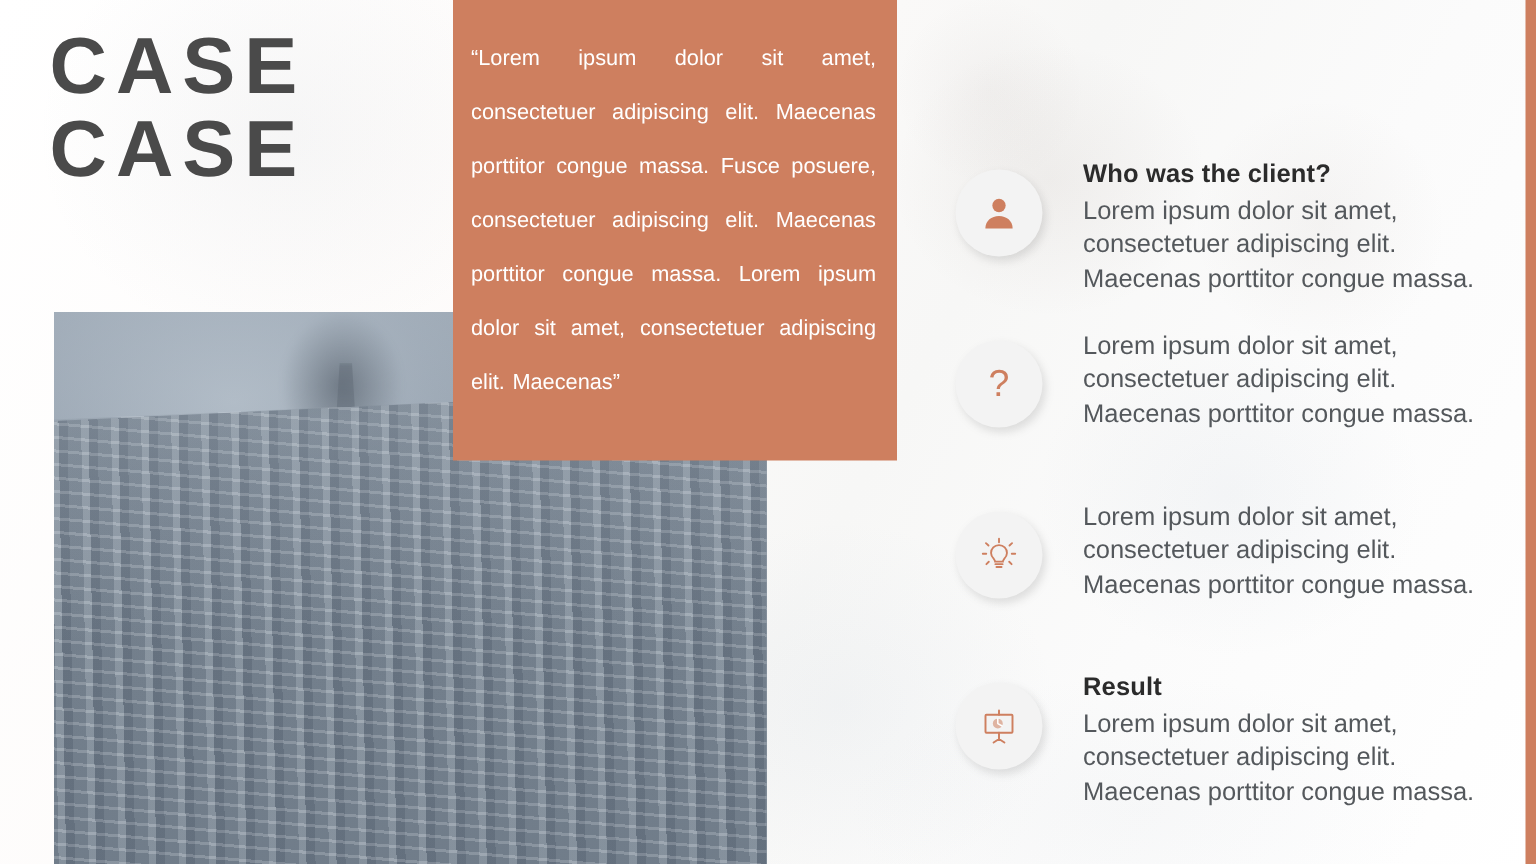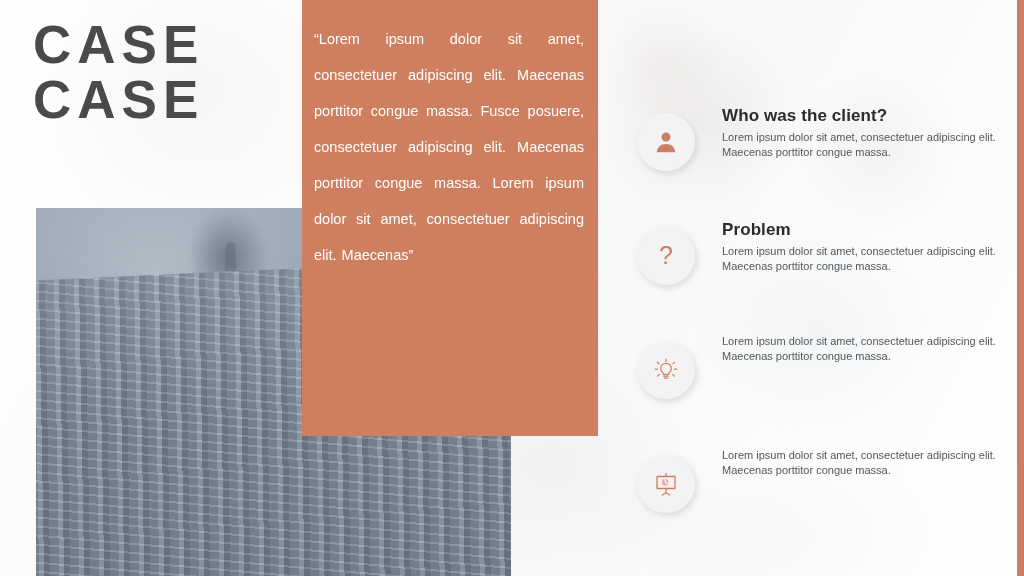--- a/index.html
+++ b/index.html
@@ -139,21 +139,21 @@
     inset: 0;
     background: linear-gradient(to bottom, rgba(190,200,210,0.30) 0%, rgba(190,200,210,0.12) 30%, rgba(190,200,210,0) 60%);
   }
 
   
   .quote-block {
     position: absolute;
     left: 302px;
     top: 0;
     width: 296px;
-    height: 436px;
+    height: 307px;
     background: #ce7f5f;
     box-sizing: border-box;
     padding: 22px 14px 0 12px;
   }
   .quote-text {
     color: #ffffff;
     font-size: 14.5px;
     line-height: 2.48;
     text-align: justify;
     text-align-last: left;
@@ -192,21 +192,21 @@
   }
   .f-head {
     font-size: 17px;
     font-weight: bold;
     color: #2b2b2b;
     letter-spacing: 0.1px;
     margin: 0 0 4px 0;
     white-space: nowrap;
   }
   .f-desc {
-    font-size: 11px;
+    font-size: 17px;
     line-height: 1.32;
     color: #54585c;
     margin: 0;
   }
   svg { display: block; }
 </style>
 </head>
 <body>
 
 <div class="slide">
@@ -253,21 +253,20 @@
 
     <div class="feature">
       <div class="f-circle">
         <span>
           <svg width="26" height="28" viewBox="0 0 24 28">
             <text x="12" y="22" text-anchor="middle" font-family="Liberation Sans, sans-serif" font-size="25" fill="#ce7f5f">?</text>
           </svg>
         </span>
       </div>
       <div class="f-body">
-        <p class="f-head">Problem</p>
         <p class="f-desc">Lorem ipsum dolor sit amet, consectetuer adipiscing elit. Maecenas porttitor congue massa.</p>
       </div>
     </div>
 
     <div class="feature">
       <div class="f-circle">
         <span>
           <svg width="28" height="28" viewBox="0 0 28 28" fill="none" stroke="#ce7f5f" stroke-width="1.25" stroke-linecap="round">
             <path d="M14 7.4c-3.1 0-5.3 2.3-5.3 5.2 0 2 1.1 3.2 1.9 4.1.5.6.8 1 .8 1.7h5.2c0-.7.3-1.1.8-1.7.8-.9 1.9-2.1 1.9-4.1 0-2.9-2.2-5.2-5.3-5.2z"></path>
             <path d="M11.6 20.1h4.8M12.3 22h3.4"></path>
@@ -286,18 +285,19 @@
           <svg width="28" height="28" viewBox="0 0 28 28" fill="none" stroke="#ce7f5f" stroke-width="1.3" stroke-linecap="round">
             <rect x="5" y="6.5" width="18" height="12" rx="0.6"></rect>
             <path d="M14 3.6v2.9"></path>
             <path d="M14 18.5v4.2M14 22.7l-3.6 2.3M14 22.7l3.6 2.3"></path>
             <circle cx="13.2" cy="12.4" r="3.3" fill="#ce7f5f" stroke="none" opacity="0.55"></circle>
             <path d="M13.2 12.4V9.1M13.2 12.4l2.9 1.6" stroke="#fff" stroke-width="1"></path>
           </svg>
         </span>
       </div>
       <div class="f-body">
+        <p class="f-head">Result</p>
         <p class="f-desc">Lorem ipsum dolor sit amet, consectetuer adipiscing elit. Maecenas porttitor congue massa.</p>
       </div>
     </div>
 
   </div>
 </div>
 
 </body></html>

